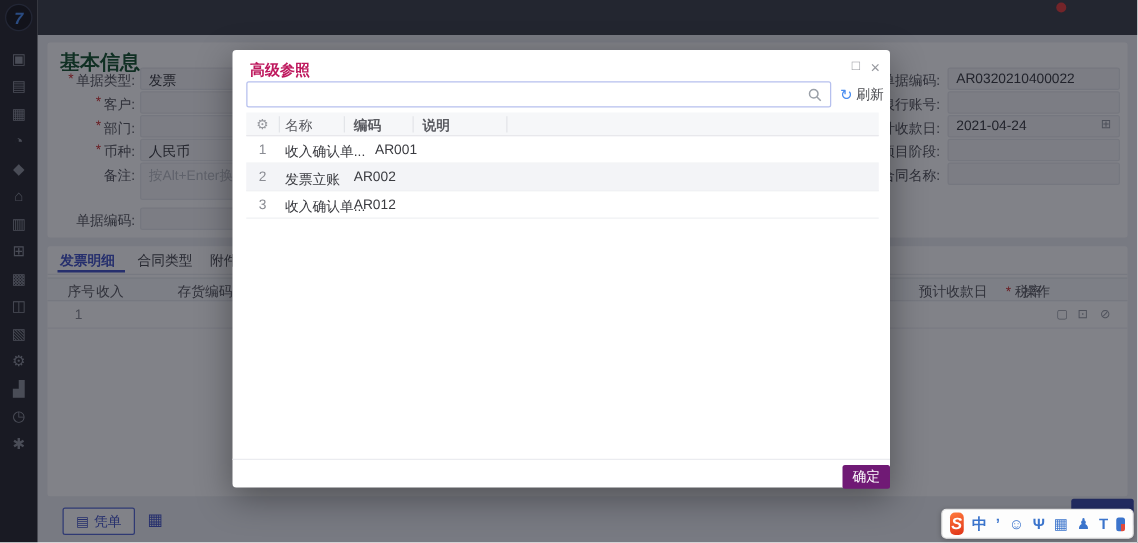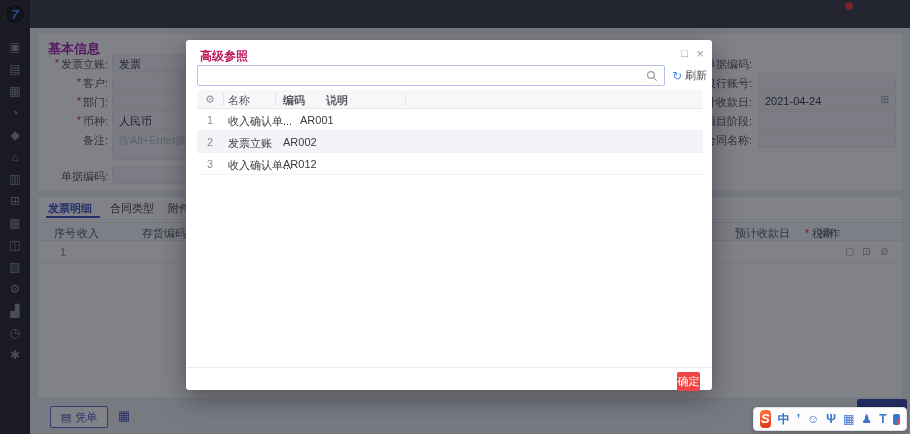--- a/index.html
+++ b/index.html
@@ -33,21 +33,21 @@
   .bell{left:836px;top:6px;width:16px;height:16px}
   .badge{left:845px;top:2px;width:8px;height:8px;border-radius:50%;background:#e13c3a;z-index:2}
   .help{left:858px;top:6px;width:15px;height:15px;border-radius:50%;border:1px solid #b9bcc4;
         color:#b9bcc4;display:flex;align-items:center;justify-content:center;font-size:10px}
   .avatar{left:882px;top:4px;width:19px;height:19px;border-radius:50%;background:#b7bac2;overflow:hidden}
 
   
   .card{background:#fff;border-radius:2px}
   .card1{left:38px;top:34px;width:864px;height:156px}
   .card2{left:38px;top:197px;width:864px;height:200px}
-  .sec-title{left:10px;top:6px;font-size:13px;font-weight:bold;color:#a21caf}
+  .sec-title{left:10px;top:6px;font-size:16px;font-weight:bold;color:#14532d}
   .lbl{display:flex;justify-content:flex-end;gap:2px;color:#55565c}
   .star{color:#d03030;font-style:normal}
   .box{background:#f4f5f7;border:1px solid #e7e8ec;border-radius:2px;height:18px;padding:2px 6px;color:#37383d;cursor:text}
   .ph{color:#b9bcc2}
   .cal{color:#9599a2;font-size:10px;float:right;margin-top:-1px;cursor:pointer}
 
   
   .dtab{top:4px;color:#46474d;cursor:pointer}
   .dtab.on{color:#4153c6;font-weight:bold}
   .dtab-line{left:8px;top:19px;width:54px;height:2px;background:#4153c6}
@@ -82,21 +82,21 @@
   .m-head span{position:absolute;top:3px}
   .m-sep{position:absolute;top:3px;width:1px;height:13px;background:#e3e5e9}
   .m-row{position:relative;height:22px;border-bottom:1px solid #f0f1f4;cursor:pointer}
   .m-row.alt{background:#f3f4f7}
   .m-row span{position:absolute;top:5px;color:#3a3b40}
   .m-row .idx{color:#8a8c93}
   .m-pag{left:0;top:303px;width:515px;display:flex;justify-content:flex-end;gap:10px;align-items:center;color:#66676d}
   .m-pag .arrow{color:#c2c4ca;font-size:13px;cursor:pointer}
   .m-pag b{color:#2f2f33}
   .m-footline{left:0;top:327px;width:526px;height:1px;background:#ebecf0}
-  .m-ok{right:12px;top:332px;width:23px;height:19px;background:#ef4444;border-radius:2px;color:#fff;
+  .m-ok{right:0;top:332px;width:38px;height:19px;background:#701a75;border-radius:2px;color:#fff;
         display:flex;align-items:center;justify-content:center;cursor:pointer}
 
   
   .ime{left:753px;top:407px;width:154px;height:24px;background:#fdfdfd;border:1px solid #e3e3e3;border-radius:4px;
        z-index:20;display:flex;align-items:center;gap:7px;padding:0 6px;box-shadow:0 1px 4px rgba(0,0,0,.25)}
   .ime .gl{color:#3b74cc;font-size:12px;font-weight:bold;cursor:pointer;line-height:18px}
   .ime .slogo{width:18px;height:18px;border-radius:4px;background:linear-gradient(160deg,#ff7a3c,#e03318);
        color:#fff;font-style:italic;font-size:13px;text-align:center;line-height:18px}
   .ime .tbx{width:11px;height:11px;border-radius:2px;background:conic-gradient(#3b74cc 0 25%,#e04a3a 25% 50%,#3b74cc 50% 100%)}
 </style>
@@ -165,21 +165,21 @@
         <circle cx="9.5" cy="7" r="3.2" fill="#f2f3f5"></circle>
         <path d="M3 17c1-4.5 12-4.5 13 0z" fill="#f2f3f5"></path>
       </svg>
   </div>
 
   <div class="abs card card1">
     <div class="abs sec-title">基本信息</div>
 
     <div class="abs lbl" style="left:0;top:23px;width:70px">
         <span class="star">*</span>
-        <span>发票立账:</span>
+        <span>单据类型:</span>
       </div>
     <div class="abs box" style="left:74px;top:20px;width:164px"><span>发票</span></div>
 
     <div class="abs lbl" style="left:0;top:42px;width:70px">
         <span class="star">*</span>
         <span>客户:</span>
       </div>
     <div class="abs box" style="left:74px;top:39px;width:164px"><span></span></div>
 
     <div class="abs lbl" style="left:0;top:61px;width:70px">
@@ -200,20 +200,21 @@
     <div class="abs box" style="left:74px;top:96px;width:164px;height:30px"><span class="ph">按Alt+Enter换行</span></div>
 
     <div class="abs lbl" style="left:0;top:135px;width:70px">
         <span>单据编码:</span>
       </div>
     <div class="abs box" style="left:74px;top:132px;width:164px"><span></span></div>
 
     <div class="abs lbl" style="left:600px;top:23px;width:114px">
         <span>单据编码:</span>
       </div>
+    <div class="abs box" style="left:720px;top:20px;width:138px"><span>AR0320210400022</span></div>
 
     <div class="abs lbl" style="left:600px;top:42px;width:114px">
         <span>银行账号:</span>
       </div>
     <div class="abs box" style="left:720px;top:39px;width:138px"><span></span></div>
 
     <div class="abs lbl" style="left:600px;top:61px;width:114px">
         <span>预计收款日:</span>
       </div>
     <div class="abs box" style="left:720px;top:58px;width:138px"><span>2021-04-24</span><span class="cal">⊞</span></div>
@@ -277,21 +278,21 @@
     <div class="abs m-refresh">
       <span class="r">↻</span>
       <span>刷新</span>
     </div>
 
     <div class="abs m-table">
       <div class="m-head">
         <span style="left:8px;color:#97999f">⚙</span>
         <span style="left:31px;font-weight:normal">名称</span>
         <span style="left:86px;font-weight:bold">编码</span>
-        <span style="left:129px;font-weight:bold">说明</span>
+        <span style="left:141px;font-weight:bold">说明</span>
         <i class="m-sep" style="left:26px"></i>
           <i class="m-sep" style="left:78px"></i>
         <i class="m-sep" style="left:133px"></i>
           <i class="m-sep" style="left:208px"></i>
       </div>
       <div class="m-row">
         <span class="idx" style="left:10px">1</span>
         <span style="left:31px">收入确认单...</span>
         <span style="left:103px">AR001</span>
         <span style="left:141px"></span>

